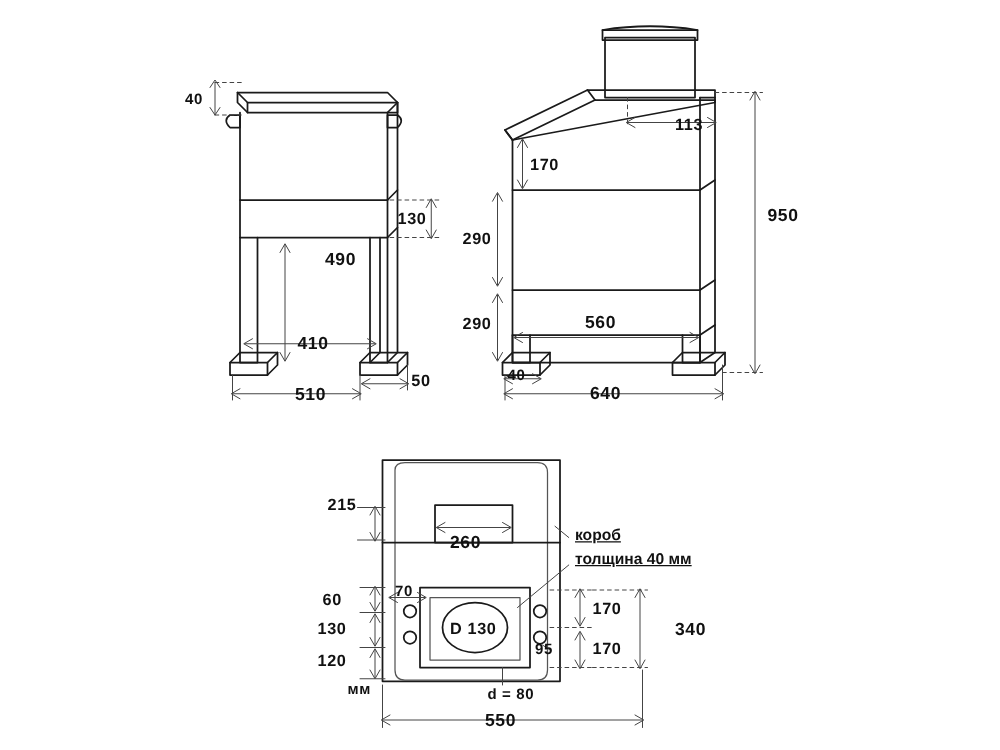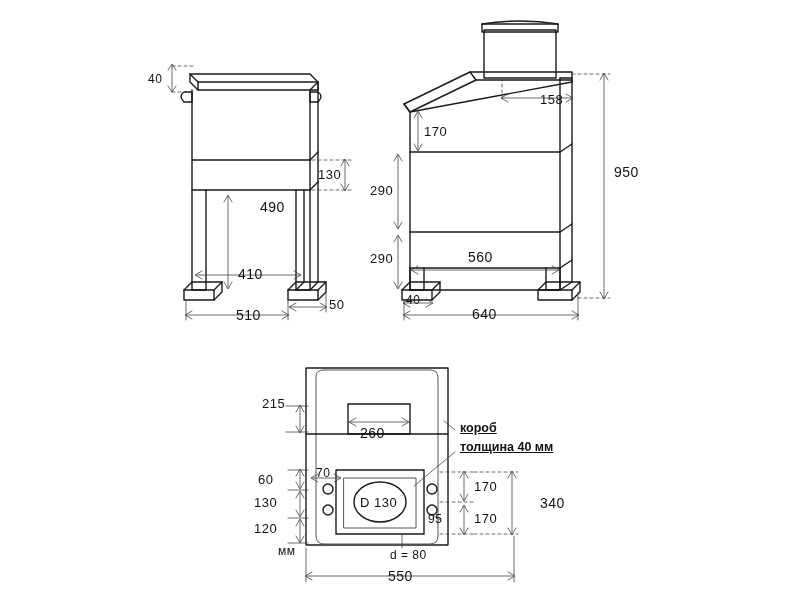--- a/index.html
+++ b/index.html
@@ -6,21 +6,21 @@
   body{
     width:800px;height:600px;
     background:#ffffff;
     font-family:"Liberation Sans", sans-serif;
     overflow:hidden;
   }
   #stage{position:relative;width:800px;height:600px;}
   svg.draw{position:absolute;left:0;top:0;width:800px;height:600px;}
   .dim{
     position:absolute;
-    font-weight:normal;
+    font-weight:bold;
     color:#111;
     white-space:nowrap;
     letter-spacing:0.5px;
   }
   .dim.sm{font-size:12px;}
   .dim.md{font-size:13px;}
   .dim.lg{font-size:14px;}
   .note{
     position:absolute;
     font-weight:bold;
@@ -259,21 +259,21 @@
     </g>
   </svg>
 
   <div class="dim sm" style="left:148px;top:72px;">40</div>
   <div class="dim md" style="left:318px;top:167px;">130</div>
   <div class="dim lg" style="left:228px;top:199px;padding-left:32px;">490</div>
   <div class="dim lg" style="left:238px;top:266px;">410</div>
   <div class="dim lg" style="left:236px;top:307px;">510</div>
   <div class="dim md" style="left:329px;top:297px;">50</div>
 
-  <div class="dim md" style="left:540px;top:92px;">158</div>
+  <div class="dim md" style="left:540px;top:92px;">113</div>
   <div class="dim md" style="left:424px;top:124px;">170</div>
   <div class="dim md" style="left:370px;top:183px;">290</div>
   <div class="dim md" style="left:370px;top:251px;">290</div>
   <div class="dim lg" style="left:468px;top:249px;">560</div>
   <div class="dim sm" style="left:406px;top:293px;">40</div>
   <div class="dim lg" style="left:472px;top:306px;">640</div>
   <div class="dim lg" style="left:614px;top:164px;">950</div>
 
   <div class="dim md" style="left:262px;top:396px;">215</div>
   <div class="dim lg" style="left:360px;top:425px;">260</div>

